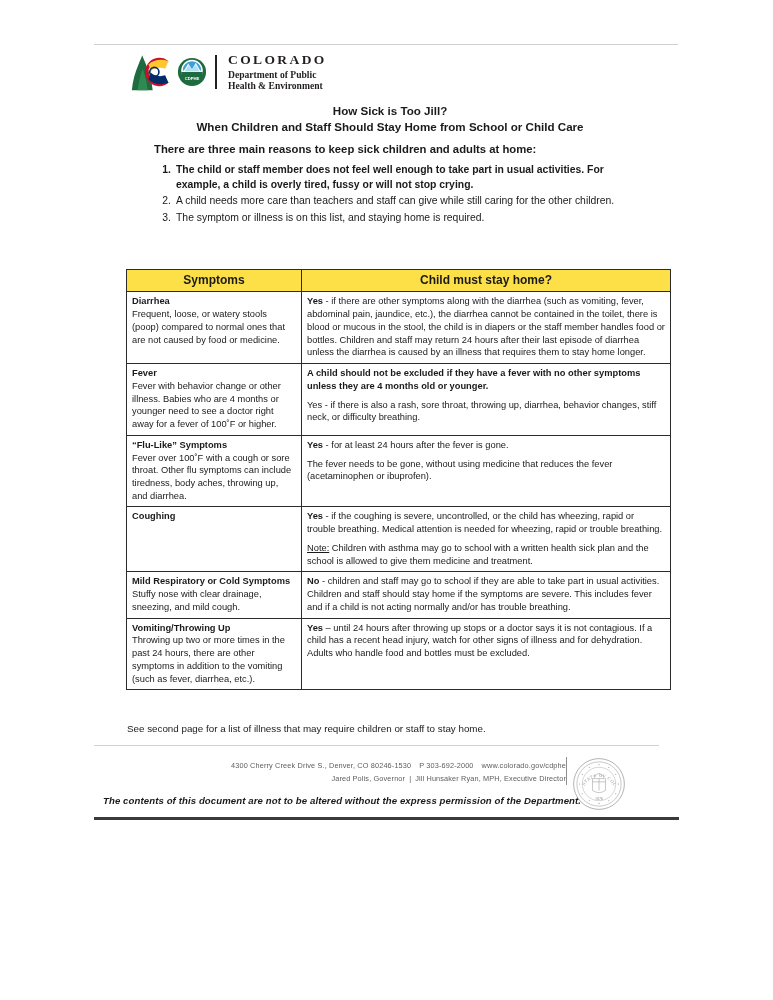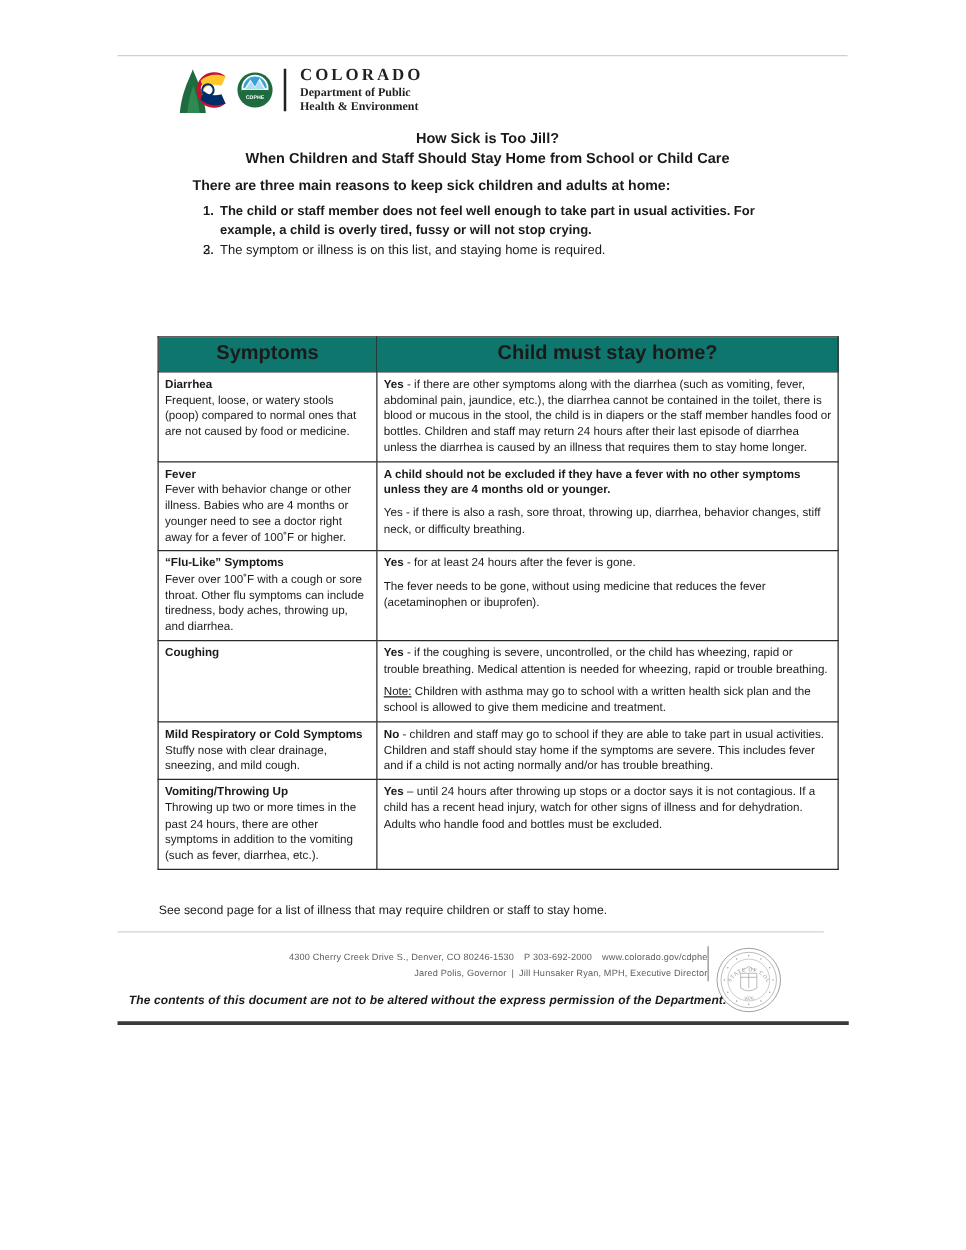--- a/index.html
+++ b/index.html
@@ -27,21 +27,21 @@
     left: 94px;
     top: 44px;
     width: 584px;
     height: 1px;
     background: #cfcfcf;
   }
 
   
   .logo-block {
     position: absolute;
-    left: 142px;
+    left: 130px;
     top: 52px;
     display: flex;
     align-items: center;
     gap: 5px;
   }
   .logo-mark { width: 42px; height: 40px; display: block; }
   .logo-seal { width: 30px; height: 30px; display: block; }
   .logo-divider {
     width: 2px;
     height: 34px;
@@ -133,24 +133,24 @@
     table-layout: fixed;
   }
   .tbl td, .tbl th {
     border: 1px solid #2b2b2b;
     vertical-align: top;
     padding: 3px 5px 4px 5px;
     font-size: 9.3px;
     line-height: 1.37;
   }
   .tbl thead th {
-    background: #0f766e;
+    background: #fde047;
     text-align: center;
     font-weight: bold;
-    font-size: 16px;
+    font-size: 12px;
     padding: 2px 4px 3px 4px;
   }
   .col-sym { width: 175px; }
   .col-ans { width: 369px; }
 
   .sym-title { font-weight: bold; }
   .sym-body { }
   .ans-p { margin: 0 0 6px 0; }
   .ans-p:last-child { margin-bottom: 0; }
   .kw { font-weight: bold; }
@@ -275,20 +275,21 @@
 
   <div class="lead">There are three main reasons to keep sick children and adults at home:</div>
 
   <ol class="reasons">
     <li class="bold">
       <span class="num">1.</span>
       <span>The child or staff member does not feel well enough to take part in usual activities. For example, a child is overly tired, fussy or will not stop crying.</span>
     </li>
     <li>
       <span class="num">2.</span>
+      <span>A child needs more care than teachers and staff can give while still caring for the other children.</span>
     </li>
     <li>
       <span class="num">3.</span>
       <span>The symptom or illness is on this list, and staying home is required.</span>
     </li>
   </ol>
 
 
   <table class="tbl">
     <colgroup>

